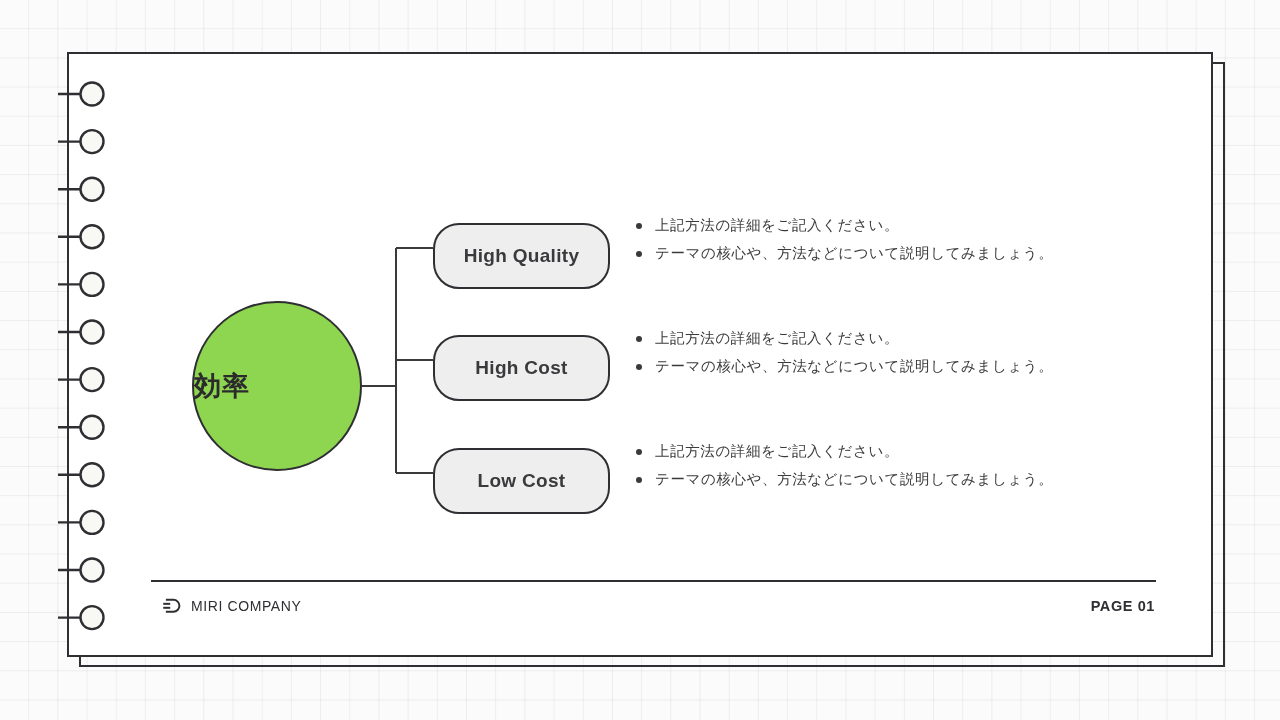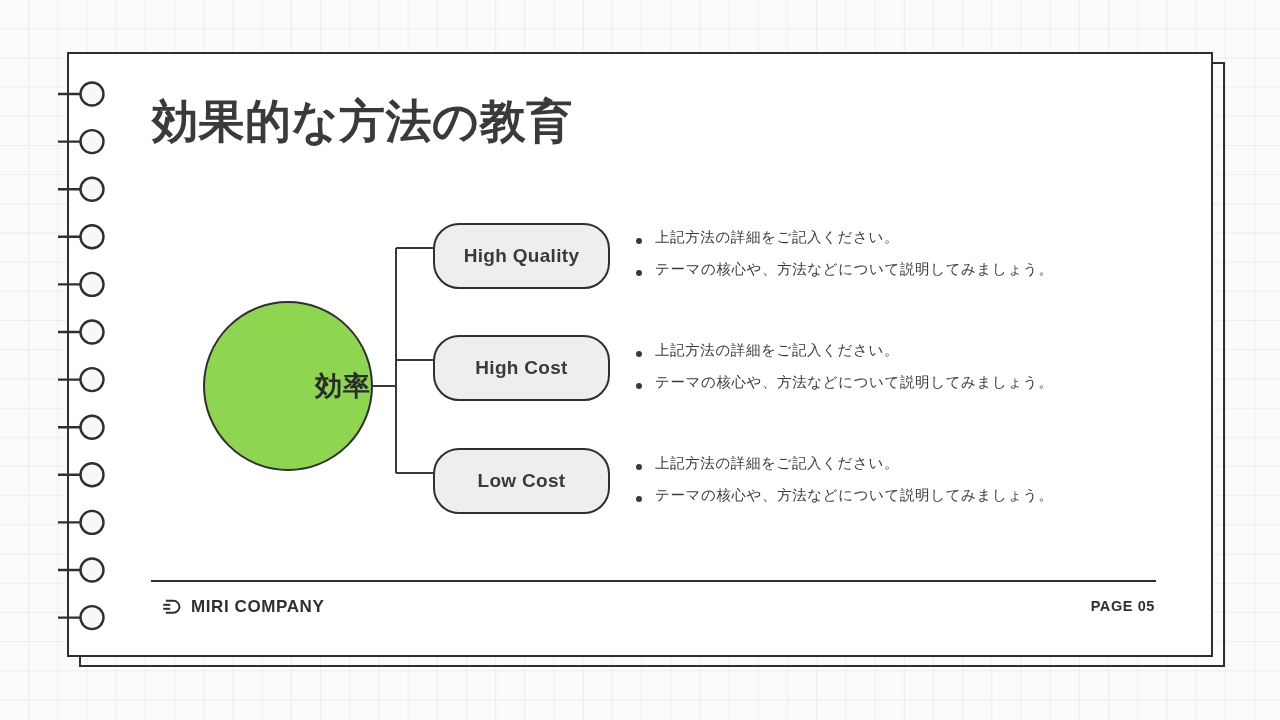--- a/index.html
+++ b/index.html
@@ -85,31 +85,31 @@
   .diagram {
     position: absolute;
     left: 0;
     top: 0;
     width: 1146px;
     height: 605px;
   }
 
   .hub {
     position: absolute;
-    left: 136px;
+    left: 125px;
     top: 249px;
     width: 170px;
     height: 170px;
     border-radius: 50%;
     background: #8ed550;
     border: 2px solid #2f2f33;
     box-sizing: border-box;
     display: flex;
     align-items: center;
-    justify-content: flex-end;
+    justify-content: flex-start;
   }
   .hub-label {
     font-size: 27px;
     font-weight: 700;
     color: #2b2b2e;
     letter-spacing: 1px;
     font-family: "DejaVu Sans", "Liberation Sans", sans-serif;
   }
 
   .pill {
@@ -140,23 +140,22 @@
     position: absolute;
     left: 569px;
     width: 540px;
   }
   .bullets-0 { top: 164px; }
   .bullets-1 { top: 277px; }
   .bullets-2 { top: 390px; }
 
   .bullet-row {
     display: flex;
-    align-items: center;
+    align-items: flex-start;
     margin-bottom: 8px;
-    margin-top: 12px;
   }
   .bullet-dot {
     width: 6px;
     height: 6px;
     border-radius: 50%;
     background: #3a3a3c;
     margin-top: 7px;
     margin-right: 13px;
     flex: 0 0 auto;
   }
@@ -185,22 +184,22 @@
     display: flex;
     align-items: center;
   }
   .brand-mark {
     width: 21px;
     height: 18px;
     margin-right: 8px;
     flex: 0 0 auto;
   }
   .brand-name {
-    font-size: 17px;
-    font-weight: 700;
+    font-size: 14px;
+    font-weight: 400;
     letter-spacing: 0.6px;
     color: #2f2f33;
   }
   .footer-page {
     position: absolute;
     right: 58px;
     top: 546px;
     font-size: 14.5px;
     font-weight: 700;
     letter-spacing: 0.6px;
@@ -211,21 +210,20 @@
 <body>
 
 <div id="slide">
 
   <div class="card-back"></div>
 
   <div class="card-front"></div>
 
   <div class="content">
 
-    <div class="title">効果的な方法の教育</div>
 
     <div class="diagram">
 
       <svg class="connectors" width="1146" height="605" style="position:absolute;left:0;top:0;">
         <g stroke="#3a3a3c" stroke-width="2" fill="none">
           <line x1="295" y1="334" x2="329" y2="334"></line>
           <line x1="329" y1="196" x2="329" y2="421"></line>
           <line x1="329" y1="196" x2="366" y2="196"></line>
           <line x1="329" y1="308" x2="366" y2="308"></line>
           <line x1="329" y1="421" x2="366" y2="421"></line>
@@ -285,21 +283,21 @@
 
     <div class="footer-brand">
       <svg class="brand-mark" viewBox="0 0 22 19">
         <path d="M4 3 H12 A6.3 6.3 0 0 1 12 15.6 H4" fill="none" stroke="#2f2f33" stroke-width="2.1"></path>
         <line x1="1.2" y1="7.2" x2="8.6" y2="7.2" stroke="#2f2f33" stroke-width="2.1"></line>
         <line x1="1.2" y1="11.4" x2="8.6" y2="11.4" stroke="#2f2f33" stroke-width="2.1"></line>
       </svg>
       <span class="brand-name">MIRI COMPANY</span>
     </div>
 
-    <div class="footer-page">PAGE 05</div>
+    <div class="footer-page">PAGE 01</div>
 
   </div>
 
   <svg class="spiral" viewBox="0 0 1280 720">
     <g id="rings">
         <line x1="58" y1="94" x2="92" y2="94" stroke="#2f2f33" stroke-width="2.4"></line>
         <circle cx="92" cy="94" r="11.5" fill="#f8f8f4" stroke="#2f2f33" stroke-width="2.4"></circle>
         <line x1="58" y1="141.6" x2="92" y2="141.6" stroke="#2f2f33" stroke-width="2.4"></line>
         <circle cx="92" cy="141.6" r="11.5" fill="#f8f8f4" stroke="#2f2f33" stroke-width="2.4"></circle>
         <line x1="58" y1="189.2" x2="92" y2="189.2" stroke="#2f2f33" stroke-width="2.4"></line>

